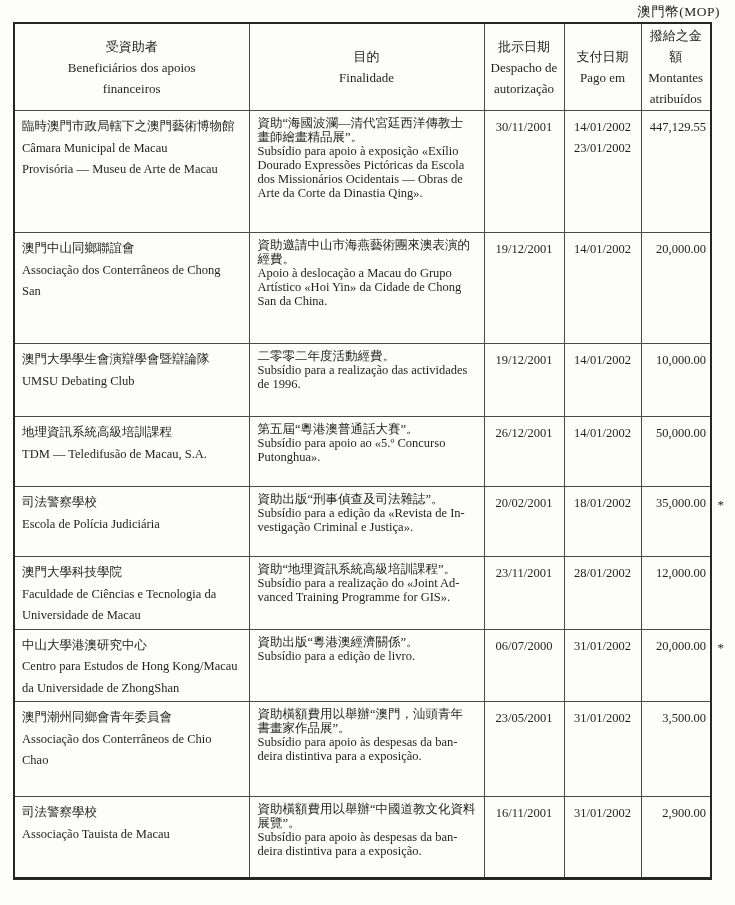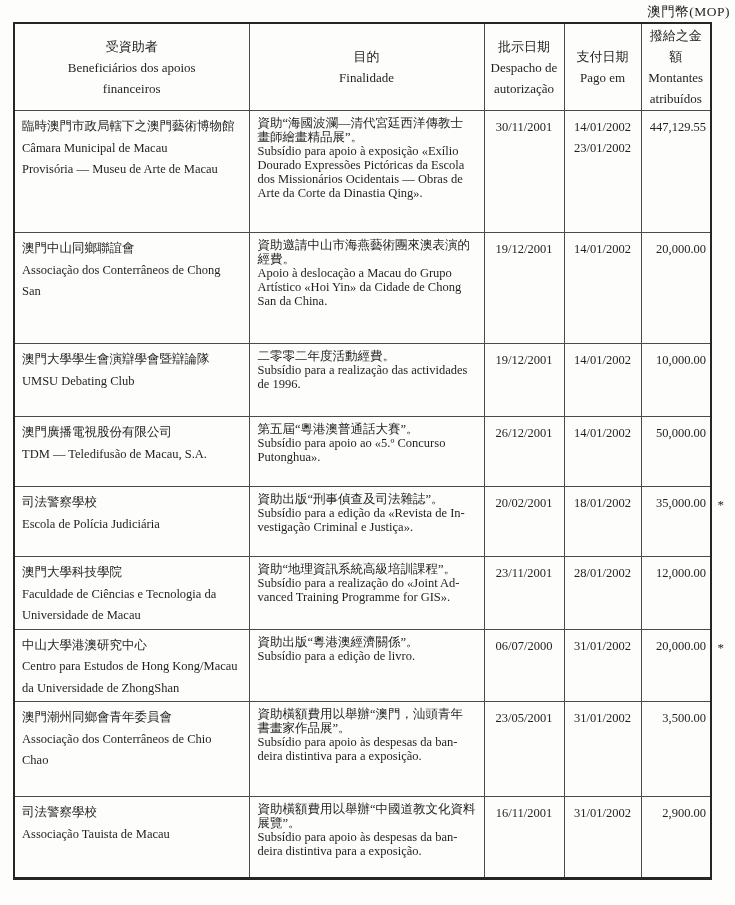--- a/index.html
+++ b/index.html
@@ -11,21 +11,21 @@
     width: 735px;
     height: 905px;
     background: #fdfdfb;
     color: #1f1f1f;
     font-family: "Liberation Serif", "DejaVu Serif", serif;
     overflow: hidden;
   }
   .currency-label {
     position: absolute;
     top: 3px;
-    right: 5px;
+    right: 15px;
     font-size: 13.5px;
     letter-spacing: 0.5px;
   }
   table.gazette {
     position: absolute;
     top: 22px;
     left: 13px;
     width: 697px;
     border-collapse: collapse;
     table-layout: fixed;
@@ -169,21 +169,21 @@
         <div class="ml">二零零二年度活動經費。</div>
         <div class="ml">Subsídio para a realização das actividades
 de 1996.</div>
       </td>
       <td class="c3">19/12/2001</td>
       <td class="c4 ml">14/01/2002</td>
       <td class="c5"><span>10,000.00</span><span class="ast"></span></td>
     </tr>
     <tr>
       <td class="c1">
-        <div class="ml">澳門廣播電視股份有限公司</div>
+        <div class="ml">地理資訊系統高級培訓課程</div>
         <div class="ml">TDM — Teledifusão de Macau, S.A.</div>
       </td>
       <td class="c2">
         <div class="ml">第五屆“粵港澳普通話大賽”。</div>
         <div class="ml">Subsídio para apoio ao «5.º Concurso
 Putonghua».</div>
       </td>
       <td class="c3">26/12/2001</td>
       <td class="c4 ml">14/01/2002</td>
       <td class="c5"><span>50,000.00</span><span class="ast"></span></td>

